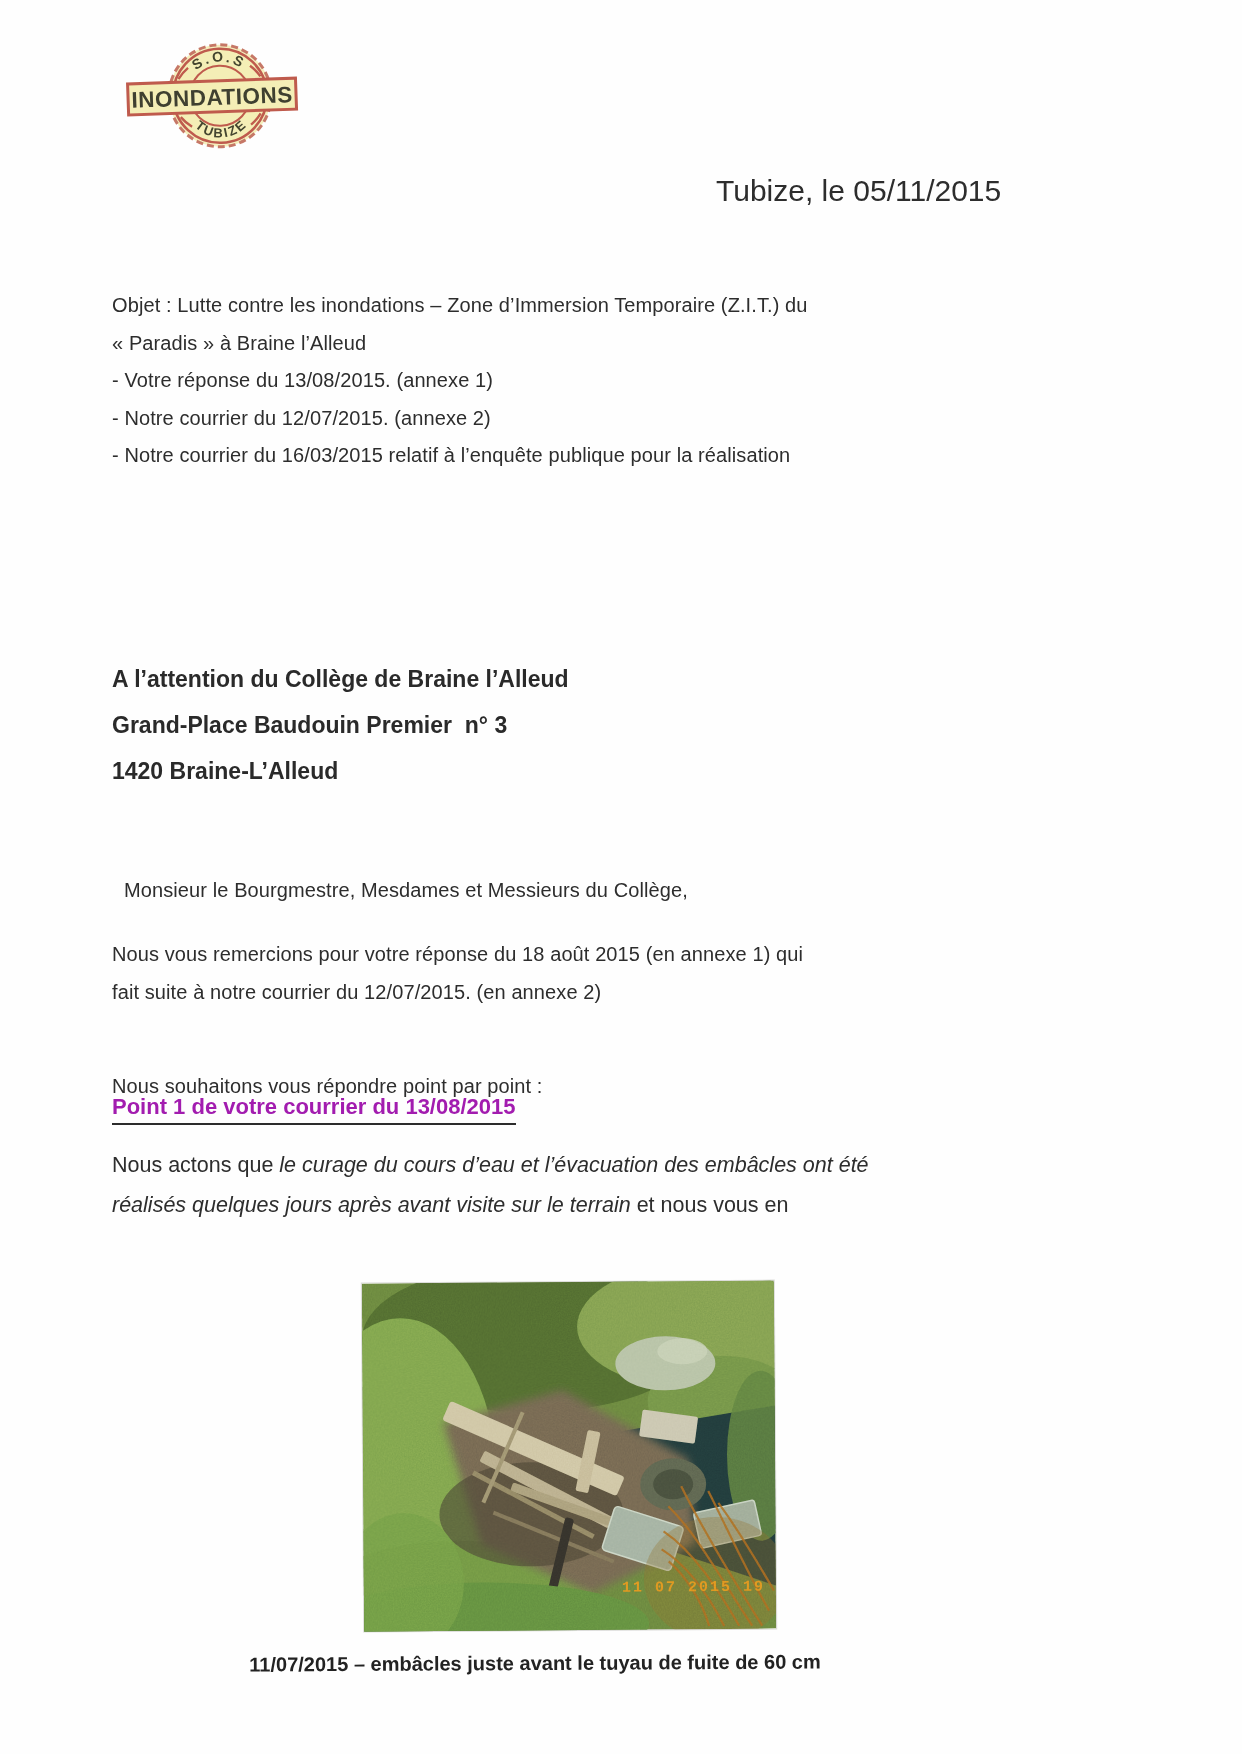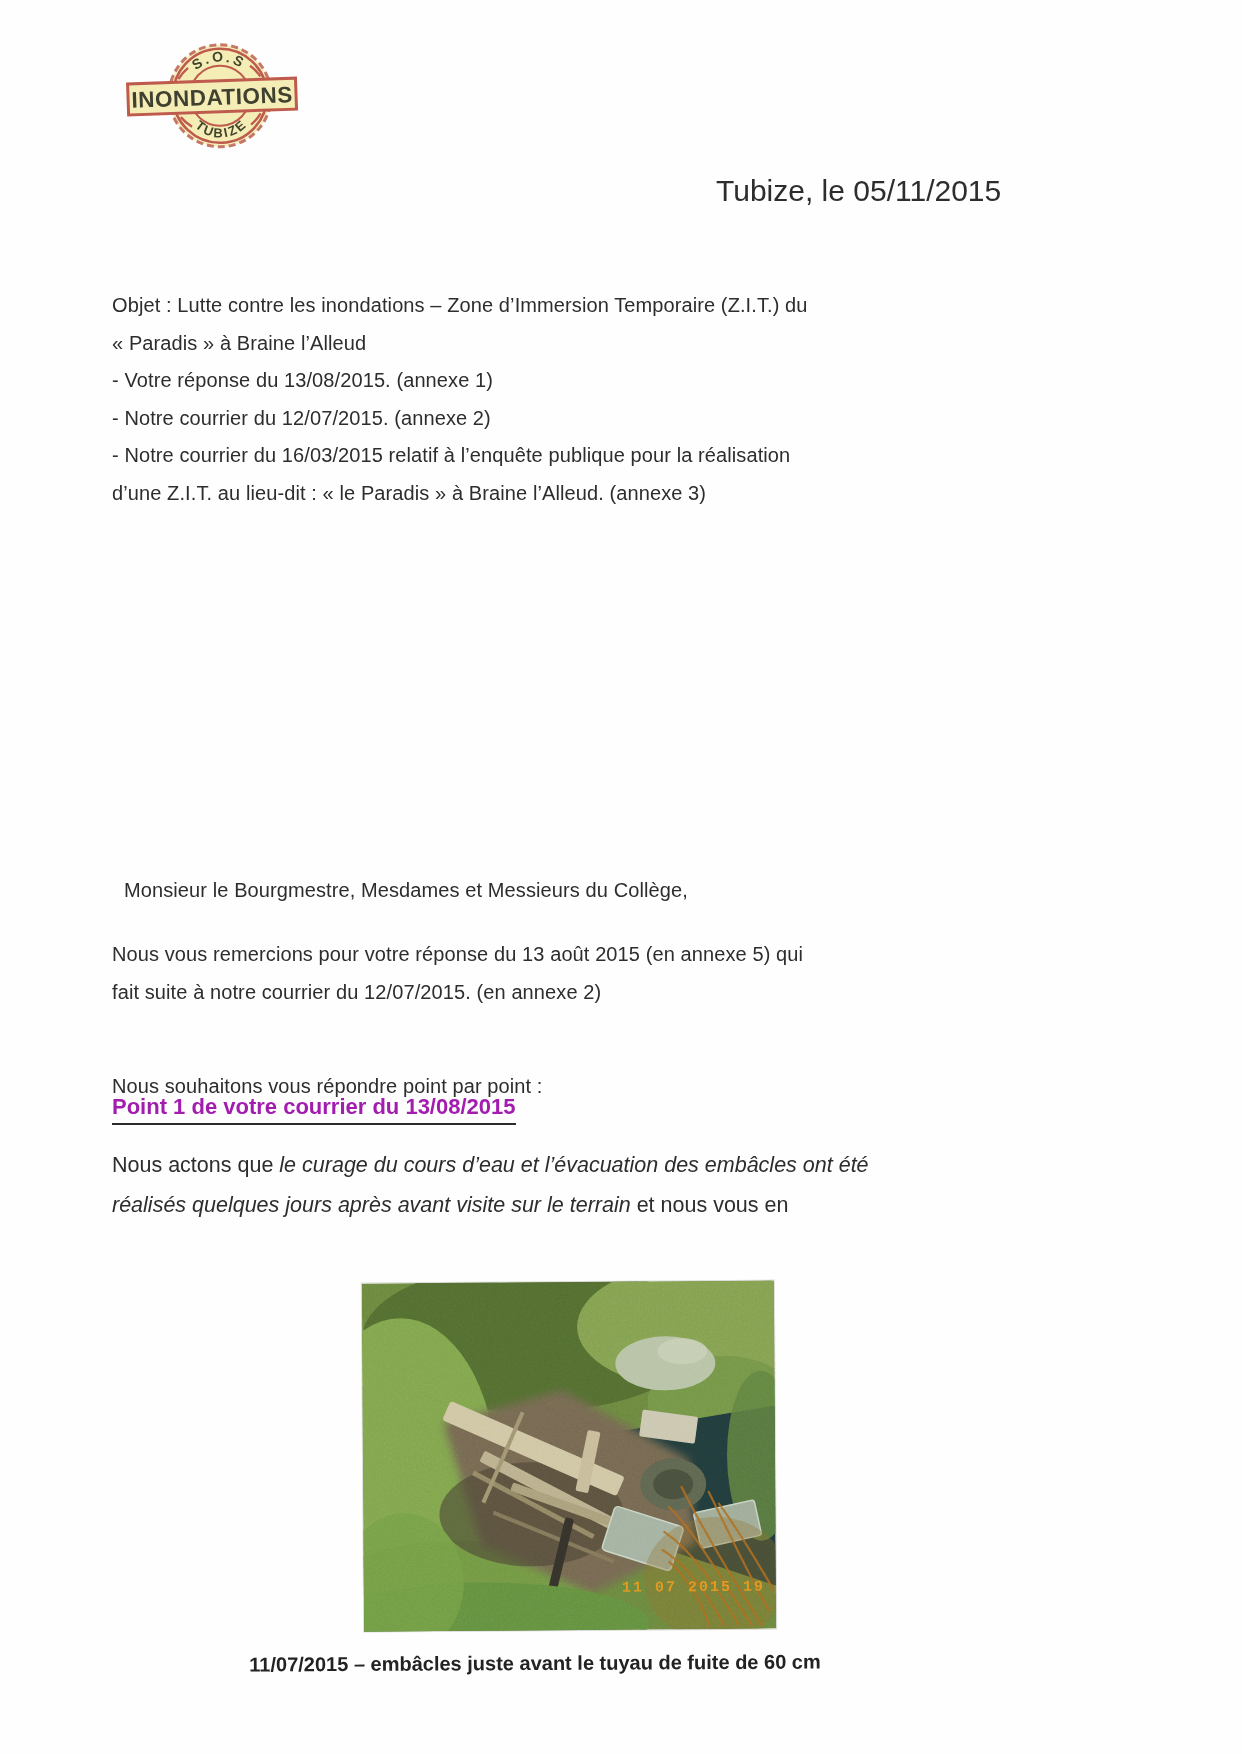--- a/index.html
+++ b/index.html
@@ -74,28 +74,32 @@
   </div>
 
   <div class="abs date-line line" style="left:716px;top:174px;">Tubize, le 05/11/2015</div>
 
   <div class="abs body-text" style="left:112px;top:287px;">
     <div class="line">Objet : Lutte contre les inondations – Zone d’Immersion Temporaire (Z.I.T.) du</div>
     <div class="line">« Paradis » à Braine l’Alleud</div>
     <div class="line">- Votre réponse du 13/08/2015. (annexe 1)</div>
     <div class="line">- Notre courrier du 12/07/2015. (annexe 2)</div>
     <div class="line">- Notre courrier du 16/03/2015 relatif à l’enquête publique pour la réalisation</div>
-    <div class="line">d’une Z.I.T. au lieu-dit : « le Paradis » à Braine l’Alleud. (annexe 3)</div>
   </div>
 
+  <div class="abs recipient" style="left:112px;top:656px;">
+    <div class="line">A l’attention du Collège de Braine l’Alleud</div>
+    <div class="line">Grand-Place Baudouin Premier  n° 3</div>
+    <div class="line">1420 Braine-L’Alleud</div>
+  </div>
 
   <div class="abs body-text line" style="left:124px;top:872px;">Monsieur le Bourgmestre, Mesdames et Messieurs du Collège,</div>
 
   <div class="abs body-text" style="left:112px;top:936px;">
-    <div class="line">Nous vous remercions pour votre réponse du 13 août 2015 (en annexe 5) qui</div>
+    <div class="line">Nous vous remercions pour votre réponse du 18 août 2015 (en annexe 1) qui</div>
     <div class="line">fait suite à notre courrier du 12/07/2015. (en annexe 2)</div>
   </div>
 
   <div class="abs body-text line" style="left:112px;top:1040px;margin-top:28px;">Nous souhaitons vous répondre point par point :</div>
 
   <div class="abs" style="left:112px;top:1094px;">
     <span class="heading-underline">Point 1 de votre courrier du 13/08/2015</span>
   </div>
 
   <div class="abs pt-para" style="left:112px;top:1145px;">

